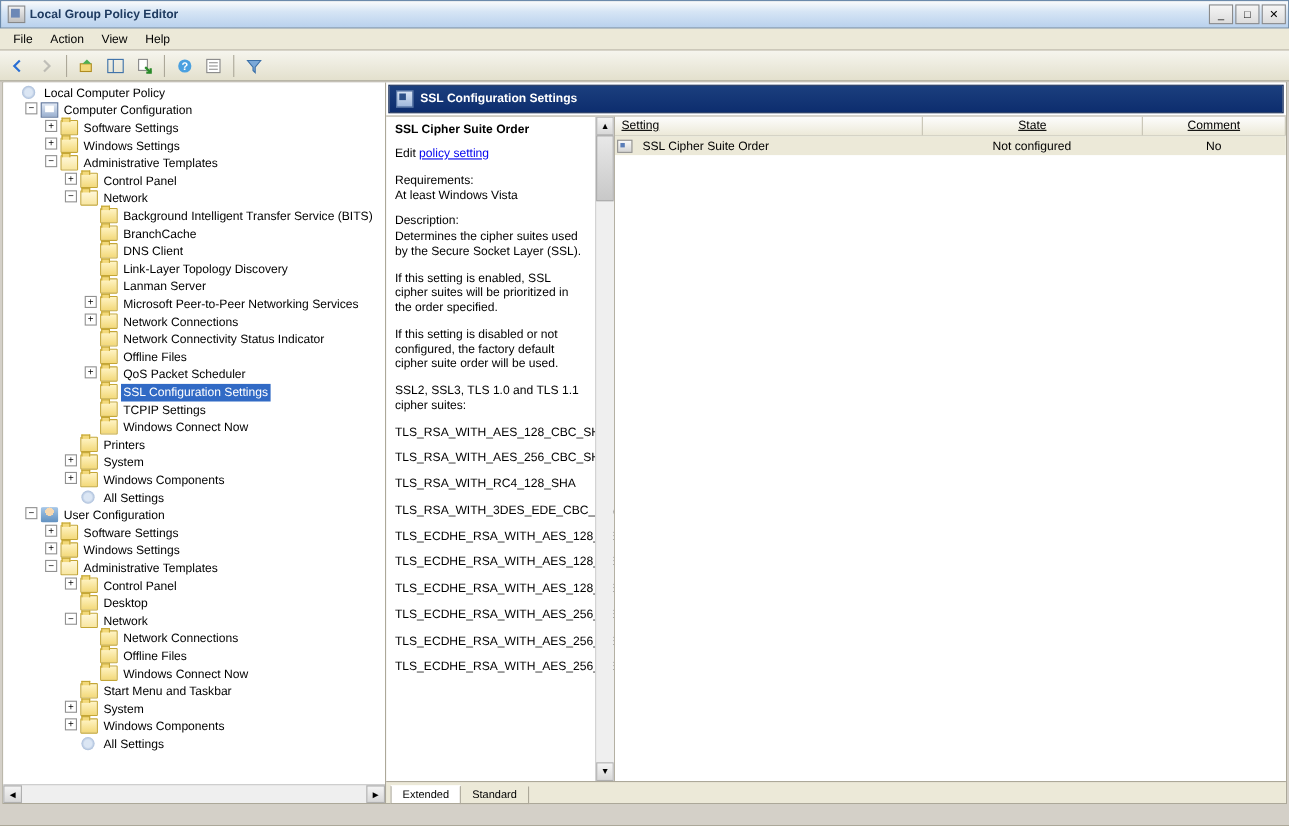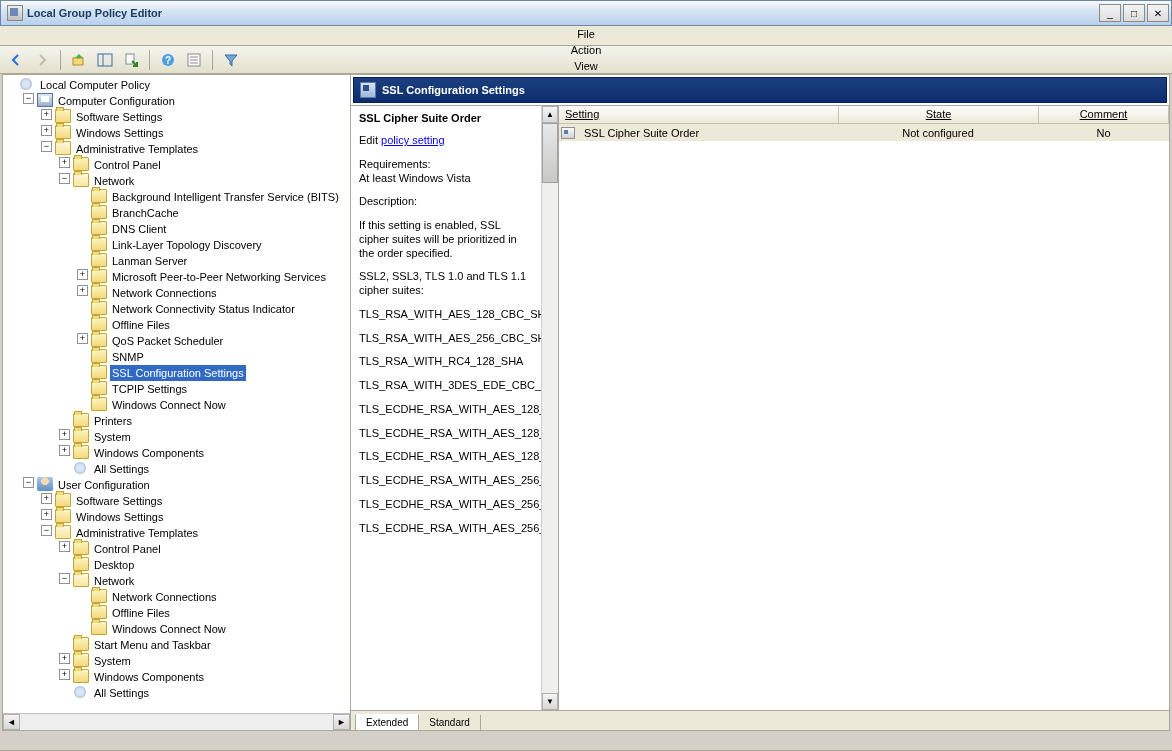--- a/index.html
+++ b/index.html
@@ -7,21 +7,21 @@
 
 
 .titlebar { height: 26px; background: linear-gradient(#fafbfc,#d6e5f5 40%,#b9d1ed); border: 1px solid #6b8aab; display: flex; align-items: center; padding: 0 2px; }
 .titlebar .app-icon { width: 16px; height: 16px; margin: 0 4px; background: linear-gradient(#f0f0f0,#c0c0c0); border:1px solid #888; position:relative; }
 .titlebar .app-icon::after{content:"";position:absolute;left:2px;top:2px;width:8px;height:8px;background:#6c88b6;}
 .titlebar .title { font-weight: bold; color: #1f3b60; flex: 1; }
 .titlebar .win-btns { display: flex; gap: 2px; }
 .titlebar button { width: 22px; height: 18px; font-family: inherit; font-size: 10px; background: linear-gradient(#f5f5f5,#dcdcdc); border: 1px solid #8a8a8a; cursor: default; display:flex;align-items:center;justify-content:center; }
 
 
-.menubar { height: 20px; background: #ece9d8; border-bottom: 1px solid #aca899; display: flex; align-items: center; padding: 0 4px; flex-direction: column; }
+.menubar { height: 20px; background: #ece9d8; border-bottom: 1px solid #aca899; display: flex; align-items: center; padding: 0 4px; }
 .menubar span { padding: 2px 8px; cursor: default; }
 
 
 .toolbar { height: 28px; background: linear-gradient(#f6f5ee,#e3e0cd); border-bottom: 1px solid #aca899; display: flex; align-items: center; padding: 0 4px; gap: 2px; }
 .toolbar .tbtn { width: 24px; height: 22px; display: flex; align-items: center; justify-content: center; border: 1px solid transparent; border-radius: 2px; }
 .toolbar .sep { width: 1px; height: 20px; background: #aca899; margin: 0 4px; }
 .toolbar svg { width: 16px; height: 16px; }
 .disabled { opacity: .45; }
 
 
@@ -254,26 +254,20 @@
           <div class="tree-row">
             <span class="indent" style="width: 72px;"></span>
             <span class="expander">+</span>
             <span class="tree-icon folder"></span>
             <span class="tree-label">QoS Packet Scheduler</span>
           </div>
           <div class="tree-row">
             <span class="indent" style="width: 72px;"></span>
             <span class="expander none"></span>
             <span class="tree-icon folder"></span>
-            <span class="tree-label">SNMP</span>
-          </div>
-          <div class="tree-row">
-            <span class="indent" style="width: 72px;"></span>
-            <span class="expander none"></span>
-            <span class="tree-icon folder"></span>
             <span class="tree-label selected">SSL Configuration Settings</span>
           </div>
           <div class="tree-row">
             <span class="indent" style="width: 72px;"></span>
             <span class="expander none"></span>
             <span class="tree-icon folder"></span>
             <span class="tree-label">TCPIP Settings</span>
           </div>
           <div class="tree-row">
             <span class="indent" style="width: 72px;"></span>
@@ -402,22 +396,23 @@
     <div class="right-header">
       <span class="hdr-icon"></span>
       <span>SSL Configuration Settings</span>
     </div>
     <div class="right-body">
       <div class="desc-pane">
         <div class="desc-content">
           <div class="desc-title">SSL Cipher Suite Order</div>
           <p><span>Edit </span><a href="#">policy setting</a></p>
           <p><span>Requirements:</span><br><span>At least Windows Vista</span></p>
-          <p><span>Description:</span><br></p>
+          <p><span>Description:</span><br><span>Determines the cipher suites used by the Secure Socket Layer (SSL).</span></p>
           <p>If this setting is enabled, SSL cipher suites will be prioritized in the order specified.</p>
+          <p>If this setting is disabled or not configured, the factory default cipher suite order will be used.</p>
           <p>SSL2, SSL3, TLS 1.0 and TLS 1.1 cipher suites:</p>
           <div id="suite-list">
               <p>TLS_RSA_WITH_AES_128_CBC_SHA</p>
               <p>TLS_RSA_WITH_AES_256_CBC_SHA</p>
               <p>TLS_RSA_WITH_RC4_128_SHA</p>
               <p>TLS_RSA_WITH_3DES_EDE_CBC_SHA</p>
               <p>TLS_ECDHE_RSA_WITH_AES_128_CBC_SHA_P256</p>
               <p>TLS_ECDHE_RSA_WITH_AES_128_CBC_SHA_P384</p>
               <p>TLS_ECDHE_RSA_WITH_AES_128_CBC_SHA_P521</p>
               <p>TLS_ECDHE_RSA_WITH_AES_256_CBC_SHA_P256</p>

